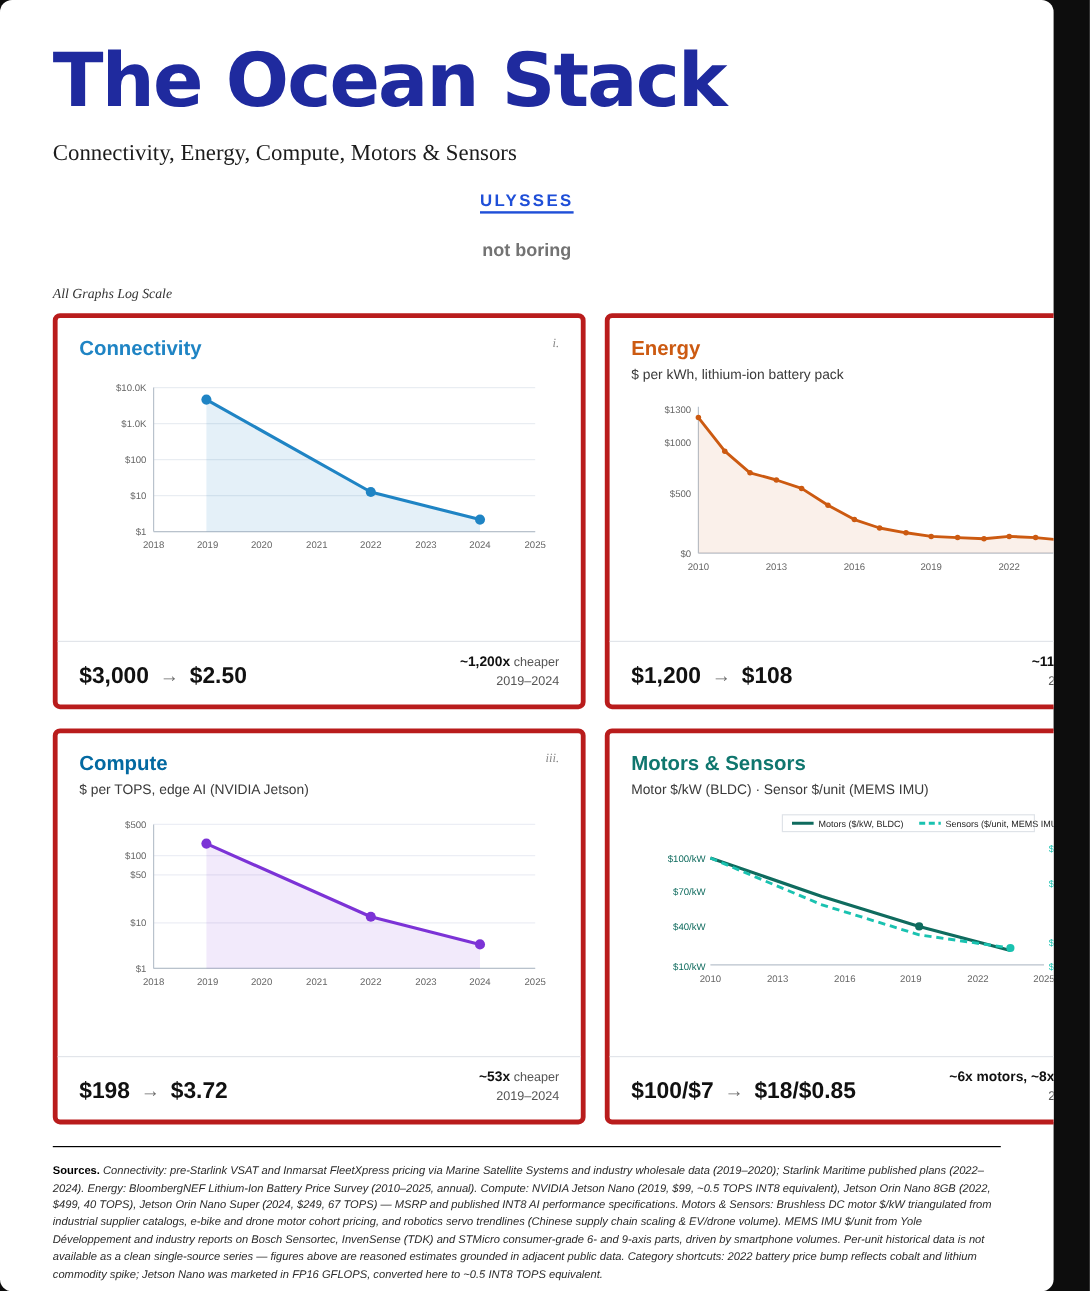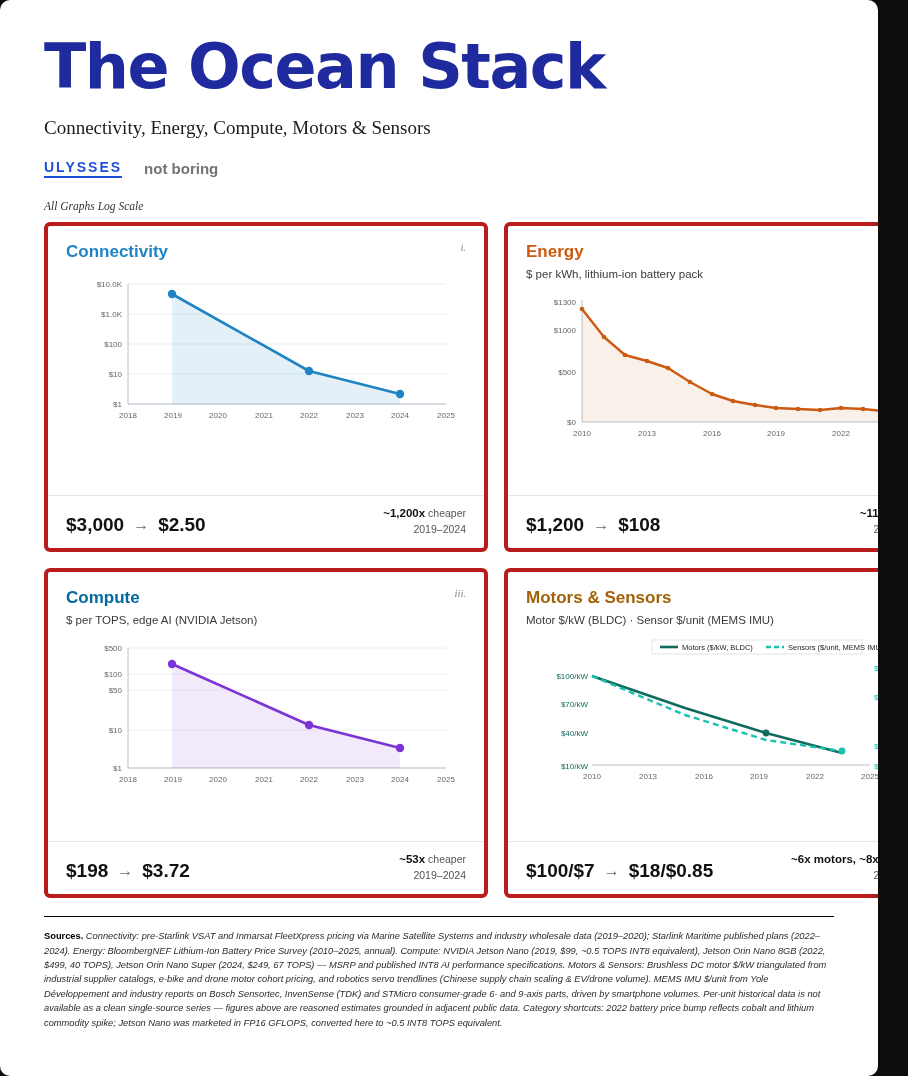--- a/index.html
+++ b/index.html
@@ -12,21 +12,21 @@
   .inner{padding:34px 44px 0 44px;}
   h1.title{
     font-family:"DejaVu Sans",sans-serif;
     font-size:62px;line-height:1.05;font-weight:bold;color:#1f2a9e;
     letter-spacing:-1.5px;margin:0 0 18px 0;
   }
   .subtitle{
     font-family:"Liberation Serif",serif;
     font-size:19px;color:#1c1c1c;margin:0 0 20px 0;
   }
-  .brands{display:flex;align-items:center;gap:22px;margin-bottom:22px;}
+  .brands{display:flex;align-items:center;gap:22px;margin-bottom:22px;flex-direction:column;}
   .brand-ulysses{
     font-size:14px;font-weight:bold;color:#1f4fd8;letter-spacing:2px;
     position:relative;padding-bottom:3px;
   }
   .brand-ulysses:after{
     content:"";position:absolute;left:0;right:0;bottom:0;height:2px;background:#1f4fd8;
   }
   .brand-notboring{
     font-size:15px;font-weight:bold;color:#737373;
   }
@@ -242,21 +242,21 @@
         </div>
         <div class="delta">
           <div><b>~53x</b> <span>cheaper</span></div>
           <div>2019–2024</div>
         </div>
       </div>
     </div>
 
     <div class="card">
       <div class="card-head">
-        <h2 class="card-title" style="color:#a16207">Motors &amp; Sensors</h2>
+        <h2 class="card-title" style="color:#0f766e">Motors &amp; Sensors</h2>
         <div class="card-num">iv.</div>
       </div>
       <p class="card-sub">Motor $/kW (BLDC) · Sensor $/unit (MEMS IMU)</p>
       <div class="plot">
         <svg width="400" height="175" viewBox="0 0 400 175">
           <rect x="126" y="8" width="210" height="14" fill="#ffffff" stroke="#dfe3e8" stroke-width="1"></rect>
           <line x1="134" y1="15" x2="152" y2="15" stroke="#0f6b5e" stroke-width="2.6"></line>
           <text x="156" y="18" fill="#222" font-size="7.5" font-family="Liberation Sans, sans-serif">Motors ($/kW, BLDC)</text>
           <line x1="240" y1="15" x2="258" y2="15" stroke="#19c2b0" stroke-width="2.6" stroke-dasharray="5,3"></line>
           <text x="262" y="18" fill="#222" font-size="7.5" font-family="Liberation Sans, sans-serif">Sensors ($/unit, MEMS IMU)</text>

